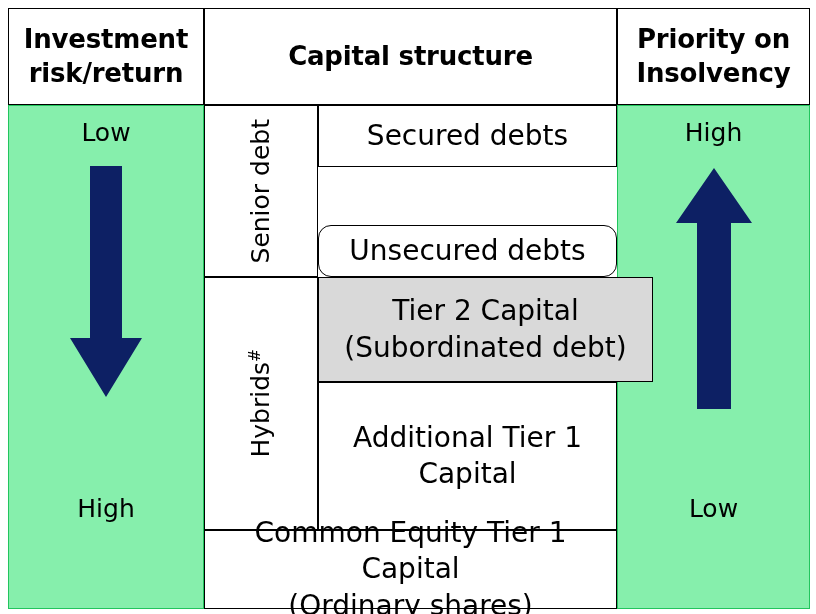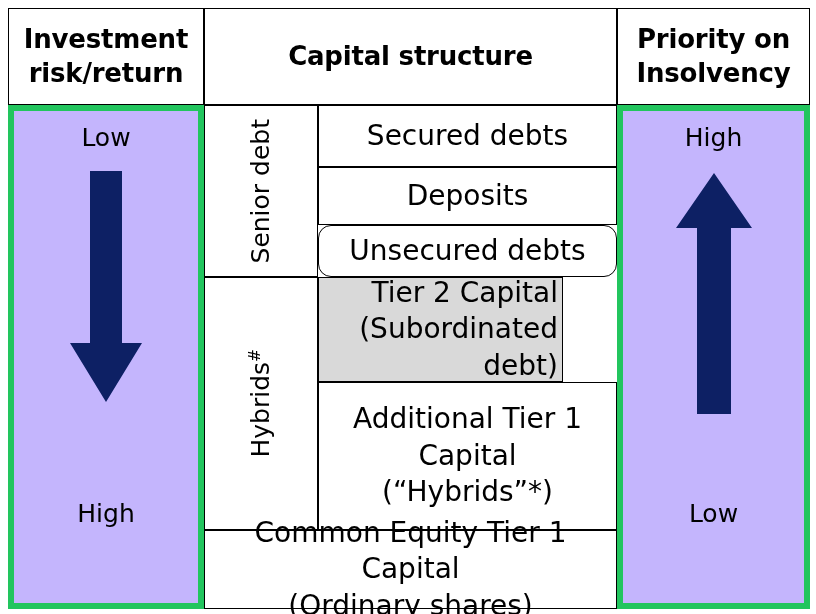--- a/index.html
+++ b/index.html
@@ -57,22 +57,22 @@
   .sup {
     font-size: 0.62em;
     vertical-align: super;
     line-height: 0;
   }
 
   
   .scale-col {
     position: absolute;
     box-sizing: border-box;
-    border: 6px solid #22c55e;
-    background: #c4b5fd;
+    border: 1px solid #22c55e;
+    background: #86efac;
   }
   .scale-label {
     position: absolute;
     left: 0;
     width: 100%;
     text-align: center;
     font-size: 25px;
   }
   .arrow-wrap {
     position: absolute;
@@ -136,40 +136,36 @@
   <div class="cell vcell" style="left:204px; top:277px; width:114px; height:253px;">
     <span class="vtxt">
       <span>Hybrids</span><span class="sup">#</span>
     </span>
   </div>
 
   <div class="cell body-txt" style="left:318px; top:105px; width:299px; height:62px;">
     <span class="txt">Secured debts</span>
   </div>
 
-  <div class="cell body-txt" style="left:318px; top:167px; width:299px; height:58px;">
-    <span class="txt">Deposits</span>
-  </div>
 
   <div class="cell body-txt" style="left:318px; top:225px; width:299px; height:52px;border-radius:13px;">
     <span class="txt">Unsecured debts</span>
   </div>
 
-  <div class="cell body-txt shaded" style="left:318px; top:277px; width:245px; height:105px;text-align:right;">
+  <div class="cell body-txt shaded" style="left:318px; top:277px; width:335px; height:105px;">
     <span class="txt">
       <span>Tier 2 Capital</span><br>
       <span>(Subordinated debt)</span>
     </span>
   </div>
 
   <div class="cell body-txt" style="left:318px; top:382px; width:299px; height:148px;">
     <span class="txt">
       <span>Additional Tier 1</span><br>
       <span>Capital</span><br>
-      <span>(“Hybrids”*)</span>
     </span>
   </div>
 
   <div class="cell body-txt" style="left:204px; top:530px; width:413px; height:79px;text-align:center;">
     <span class="txt">
       <span>Common Equity Tier 1 Capital</span><br>
       <span>(Ordinary shares)</span>
     </span>
   </div>
 

